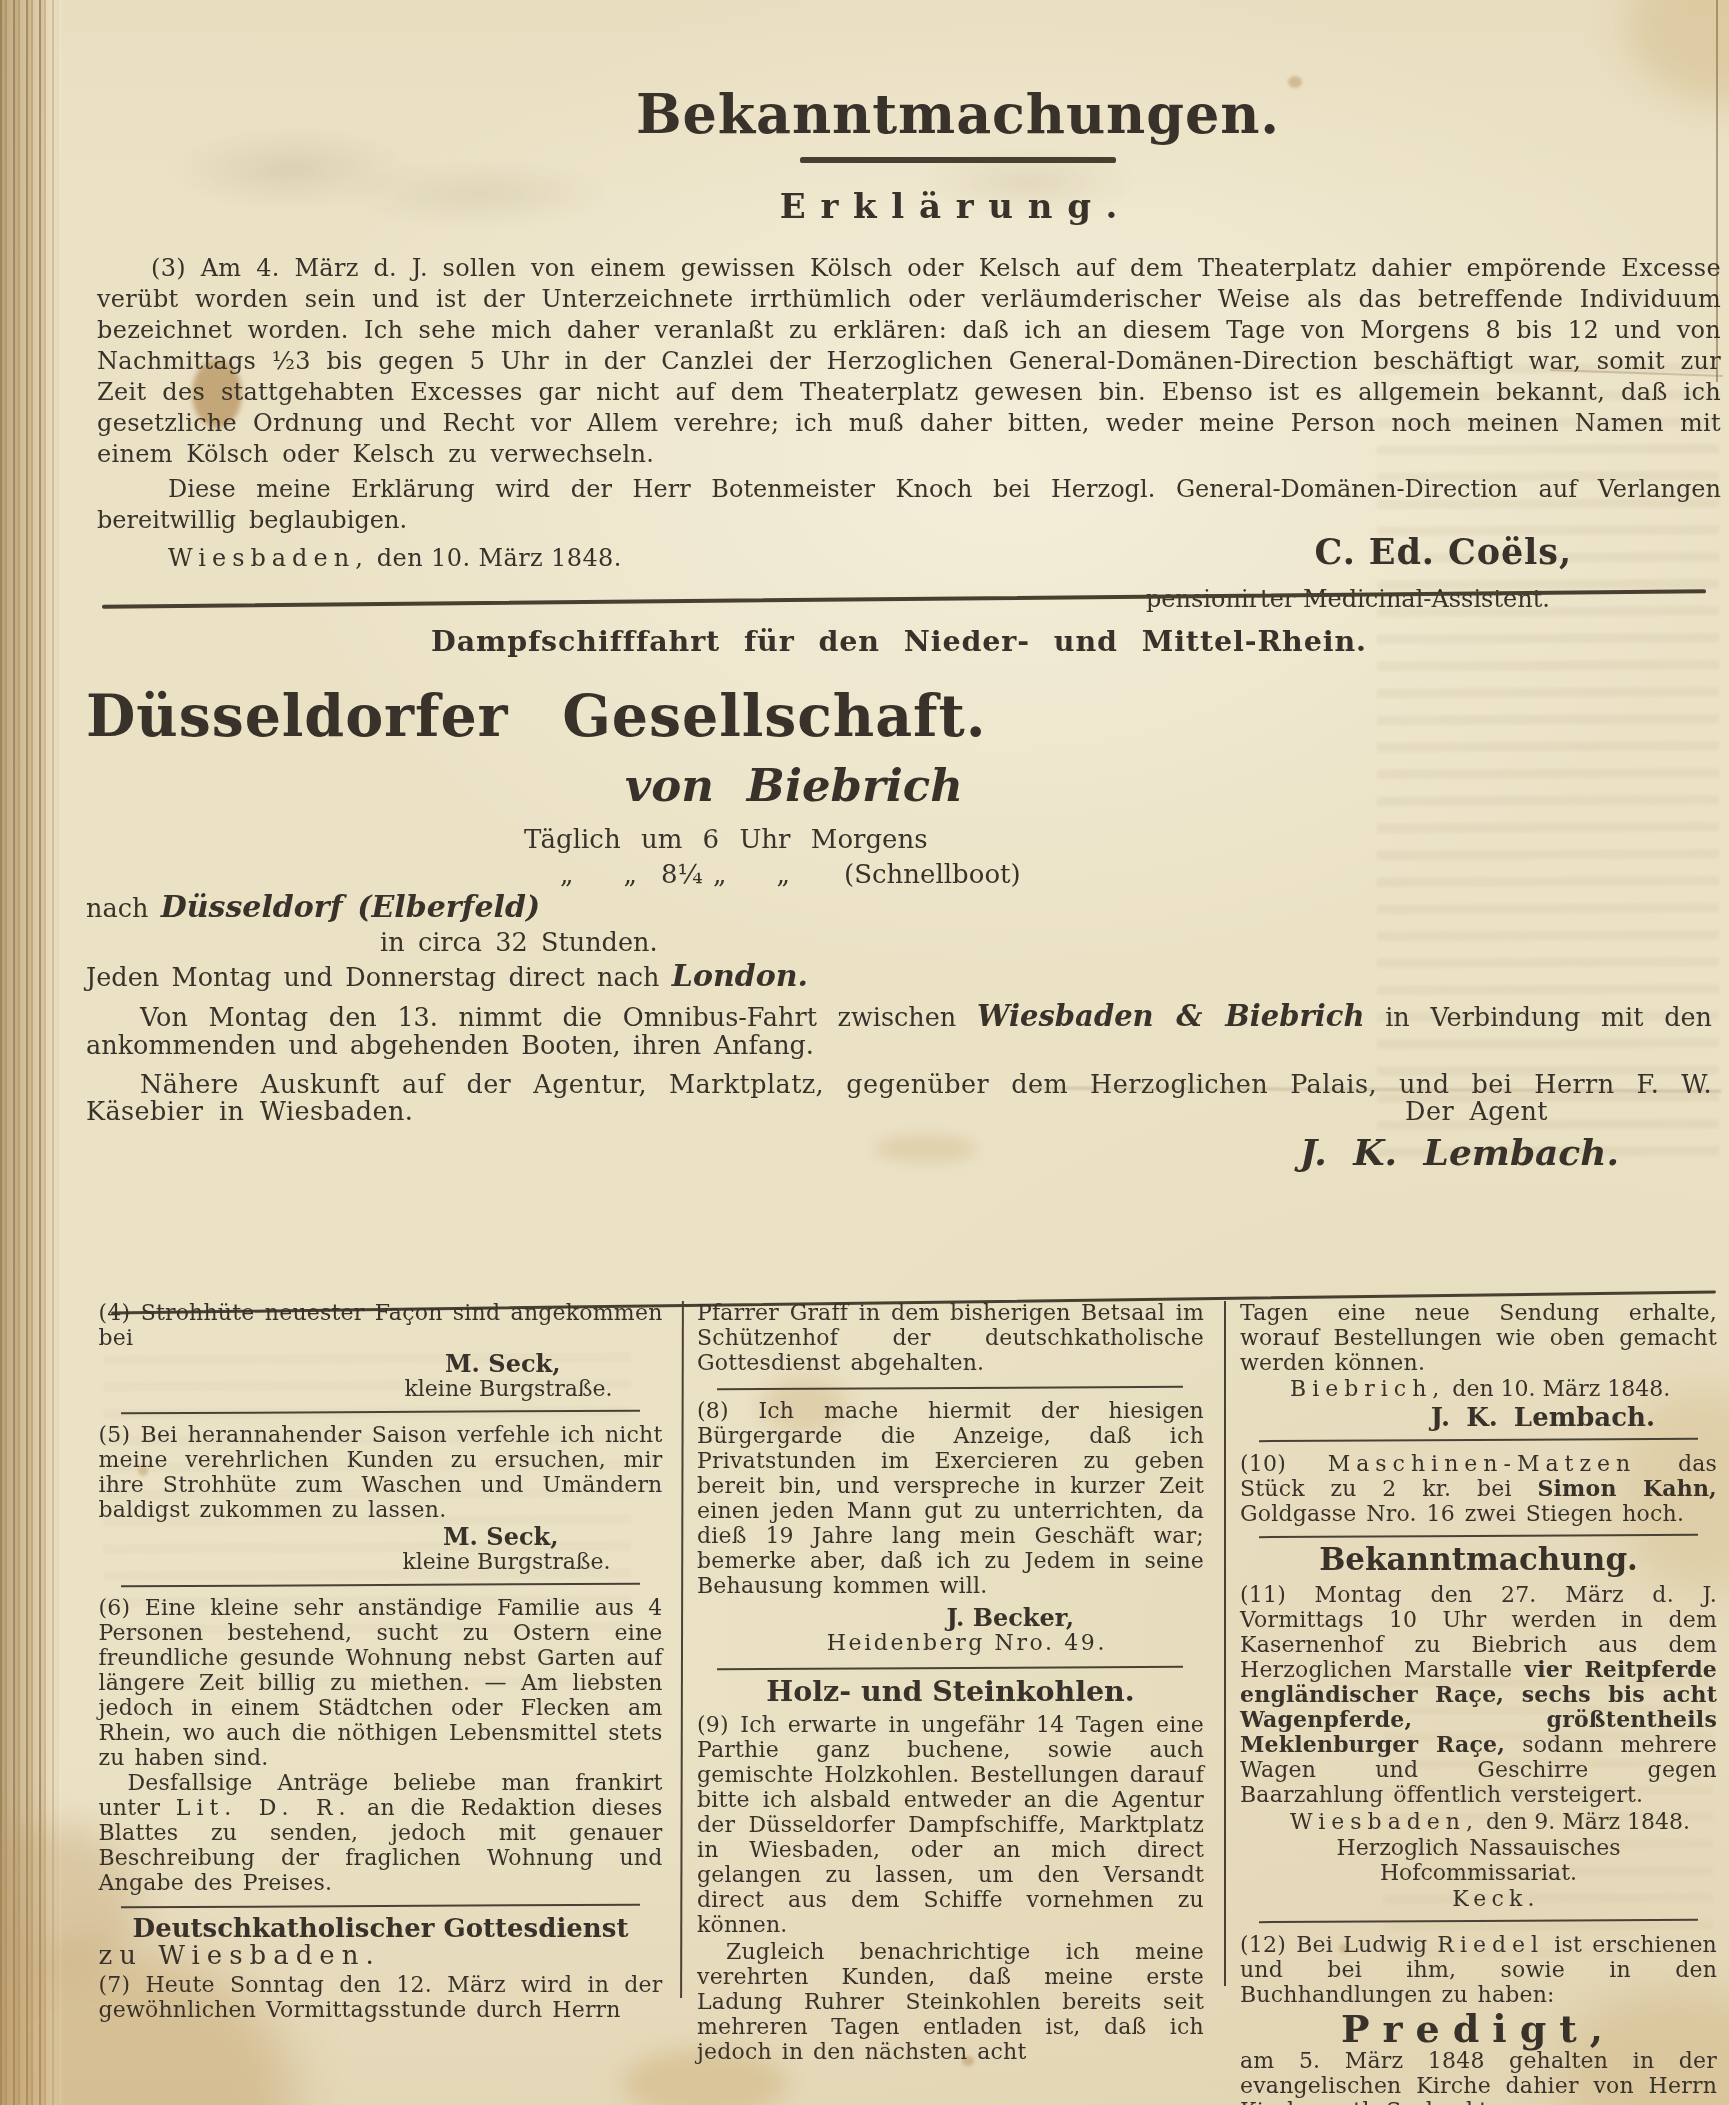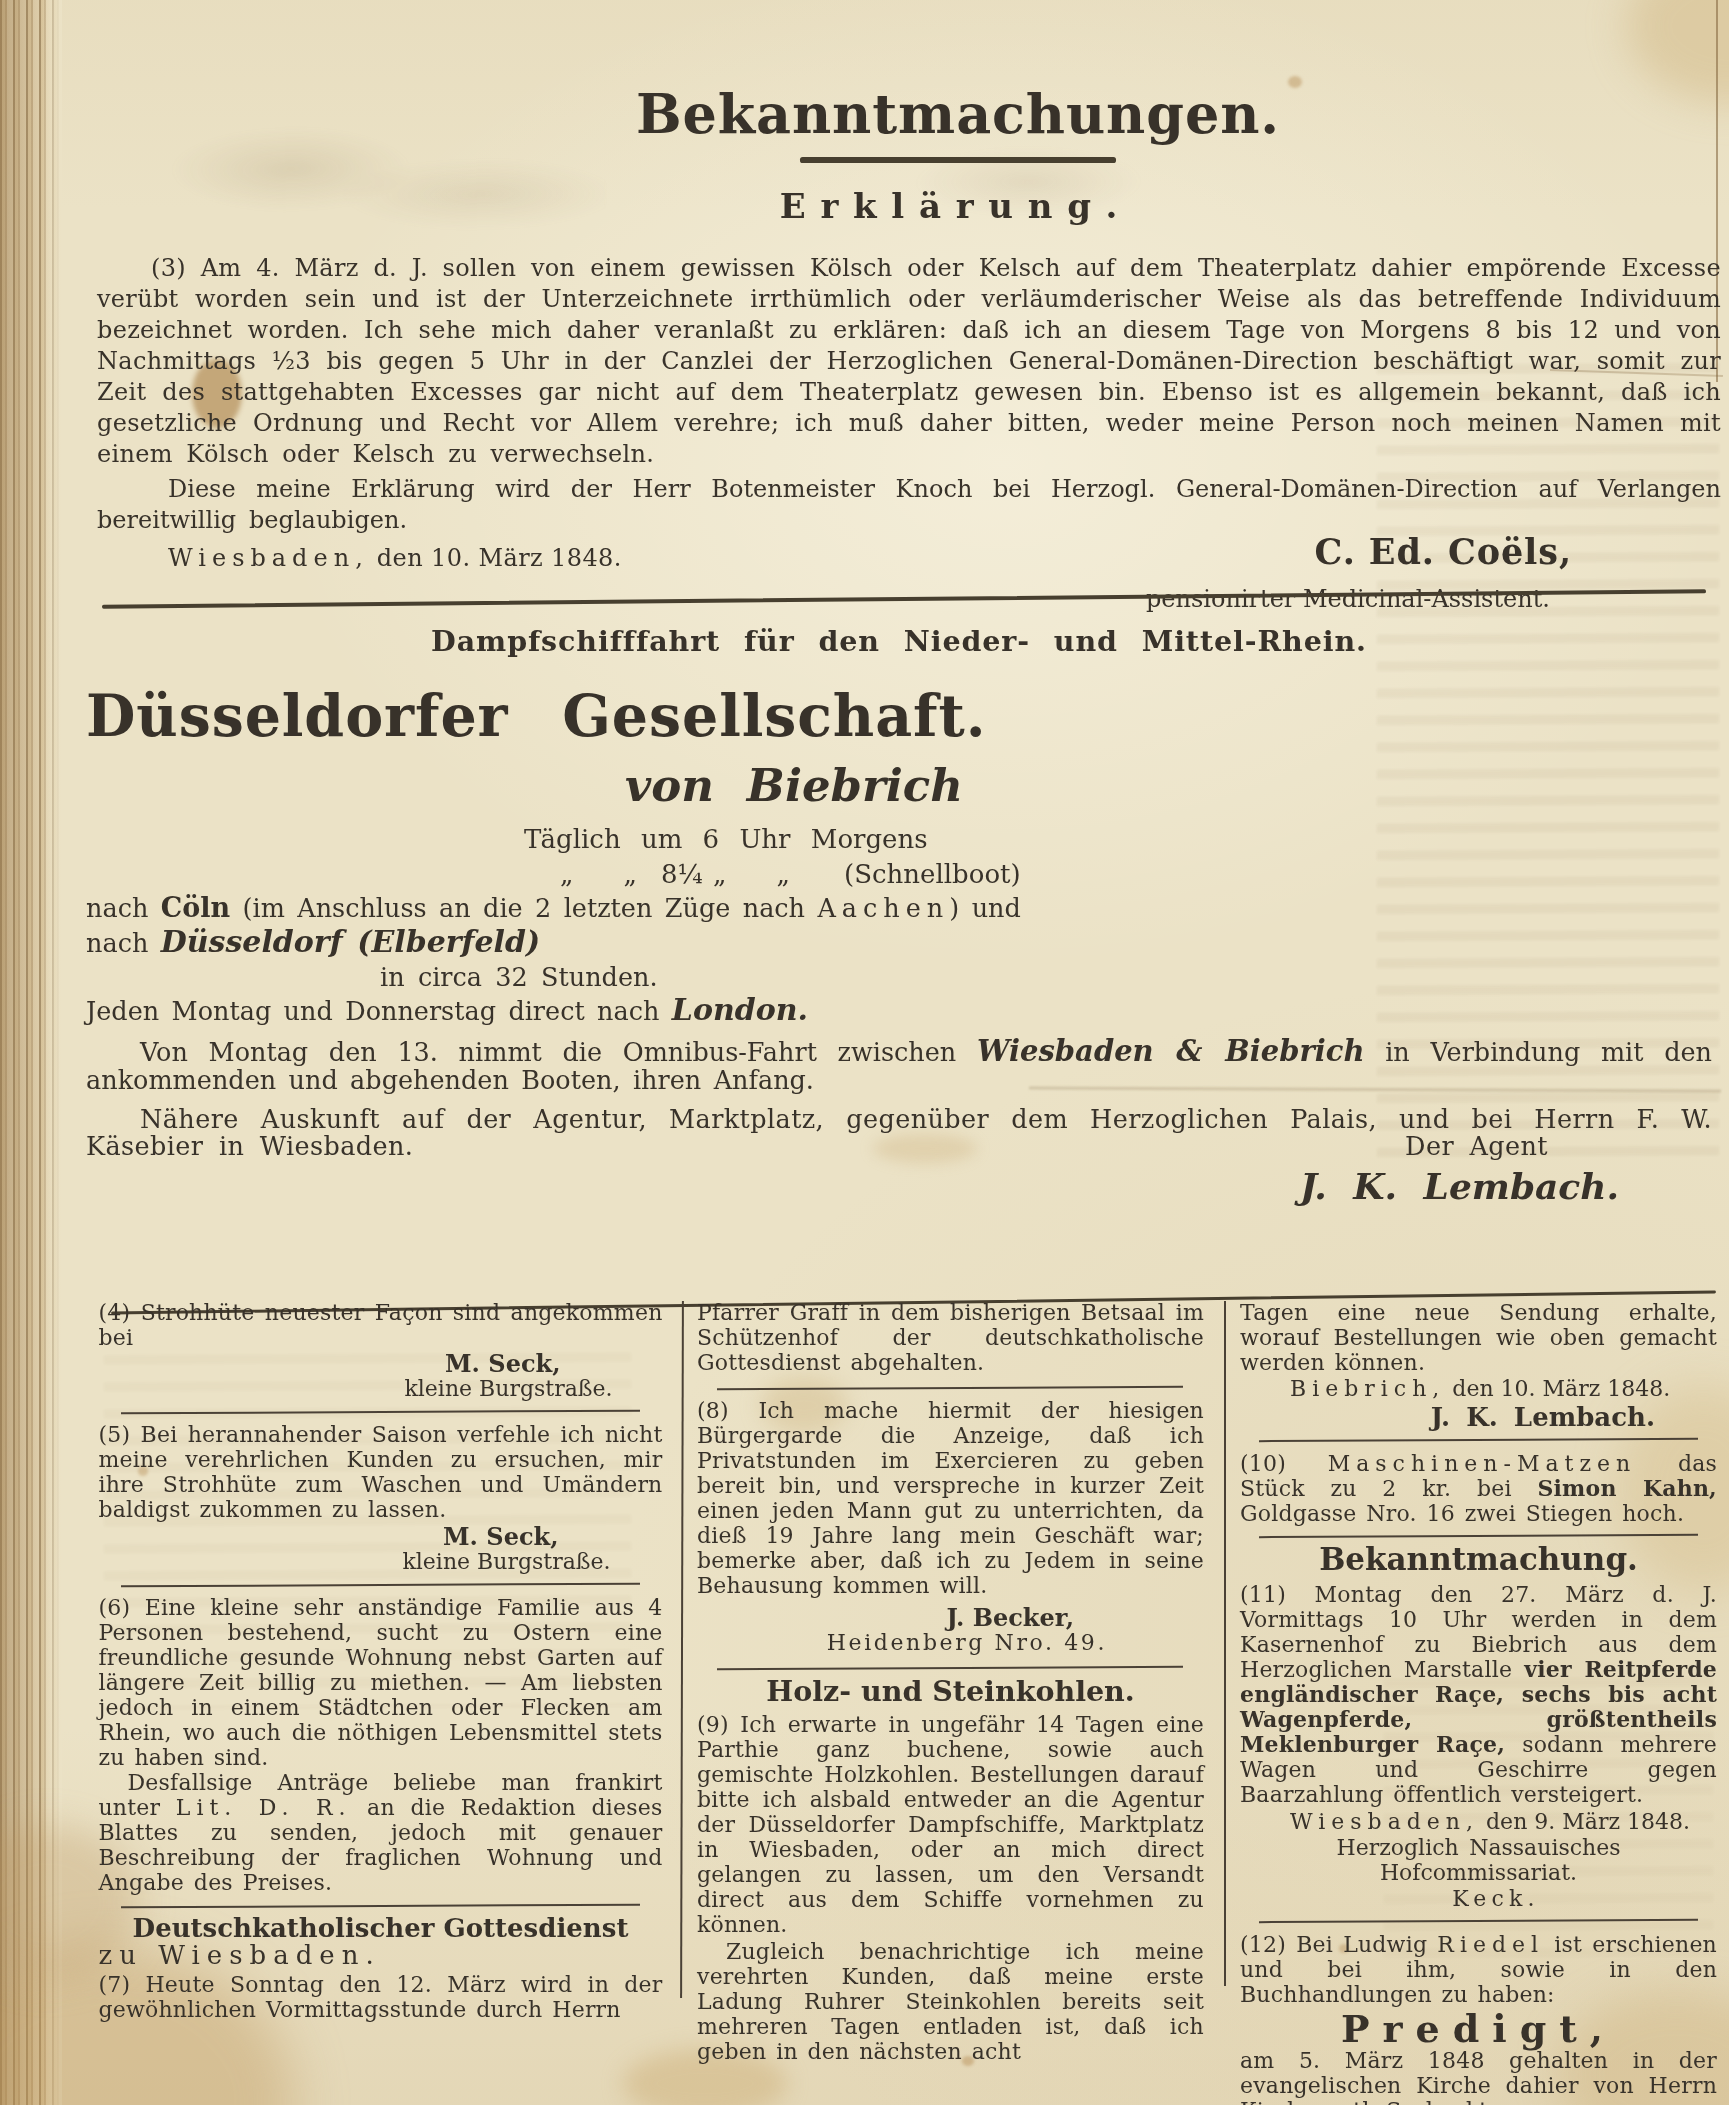--- a/index.html
+++ b/index.html
@@ -143,23 +143,20 @@
 
   <section id="steam">
     <div class="kicker">Dampfschifffahrt für den Nieder- und Mittel-Rhein.</div>
     <div class="steam-title">Düsseldorfer Gesellschaft.</div>
     <div class="origin">von Biebrich</div>
     <div class="sched1">Täglich um 6  Uhr Morgens</div>
     <div class="sched2">
       <span class="q1">„</span><span class="q2">„</span><span class="tm">8¼</span><span class="q3">„</span><span class="q4">„</span><span class="note">(Schnellboot)</span>
     </div>
     <div class="dest">
-      <span>nach </span><span class="bn">Cöln</span><span> (im Anschluss an die 2 letzten Züge nach </span><span class="spc">Aachen</span><span>) und</span>
-    </div>
-    <div class="dest">
       <span>nach </span><span class="fancy f35">Düsseldorf (Elberfeld)</span>
     </div>
     <div class="duration">in circa 32 Stunden.</div>
     <div class="dest">
       <span>Jeden Montag und Donnerstag direct nach </span><span class="fancy f35">London.</span>
     </div>
     <p class="omnibus">
       <span>Von Montag den 13. nimmt die Omnibus-Fahrt zwischen </span><span class="fancy f34">Wiesbaden &amp; Biebrich</span><span> in Verbindung mit den ankommenden und abgehenden Booten, ihren Anfang.</span>
     </p>
     <p class="info">
@@ -205,21 +202,21 @@
       <div class="colrule" style="margin-top:12px;"></div>
       <div>
         <p class="colp">(8) Ich mache hiermit der hiesigen Bürgergarde die Anzeige, daß ich Privatstunden im Exercieren zu geben bereit bin, und verspreche in kurzer Zeit einen jeden Mann gut zu unterrichten, da dieß 19 Jahre lang mein Geschäft war; bemerke aber, daß ich zu Jedem in seine Behausung kommen will.</p>
         <div class="colsig sig-becker" style="margin-top:7px;">J. Becker,</div>
         <div class="coladdr addr-becker">Heidenberg Nro. 49.</div>
       </div>
       <div class="colrule" style="margin-top:12px;"></div>
       <div>
         <div class="colhead ch-coal">Holz- und Steinkohlen.</div>
         <p class="colp">(9) Ich erwarte in ungefähr 14 Tagen eine Parthie ganz buchene, sowie auch gemischte Holzkohlen. Bestellungen darauf bitte ich alsbald entweder an die Agentur der Düsseldorfer Dampfschiffe, Marktplatz in Wiesbaden, oder an mich direct gelangen zu lassen, um den Versandt direct aus dem Schiffe vornehmen zu können.</p>
-        <p class="colp ind" style="margin-top:1.7px;">Zugleich benachrichtige ich meine verehrten Kunden, daß meine erste Ladung Ruhrer Steinkohlen bereits seit mehreren Tagen entladen ist, daß ich geben in den nächsten acht</p>
+        <p class="colp ind" style="margin-top:1.7px;">Zugleich benachrichtige ich meine verehrten Kunden, daß meine erste Ladung Ruhrer Steinkohlen bereits seit mehreren Tagen entladen ist, daß ich jedoch in den nächsten acht</p>
       </div>
     </div>
 
     <div class="colbox" id="c3">
       <p class="colp">Tagen eine neue Sendung erhalte, worauf Bestellungen wie oben gemacht werden können.</p>
       <div class="dl3"><span class="spc">Biebrich,</span><span> den 10. März 1848.</span></div>
       <div class="lembach">J. K. Lembach.</div>
       <div class="colrule"></div>
       <div>
         <p class="colp"><span>(10) </span><span class="spc">Maschinen-Matzen</span><span> das Stück zu 2 kr. bei </span><span class="b">Simon Kahn,</span><span> Goldgasse Nro. 16 zwei Stiegen hoch.</span></p>

